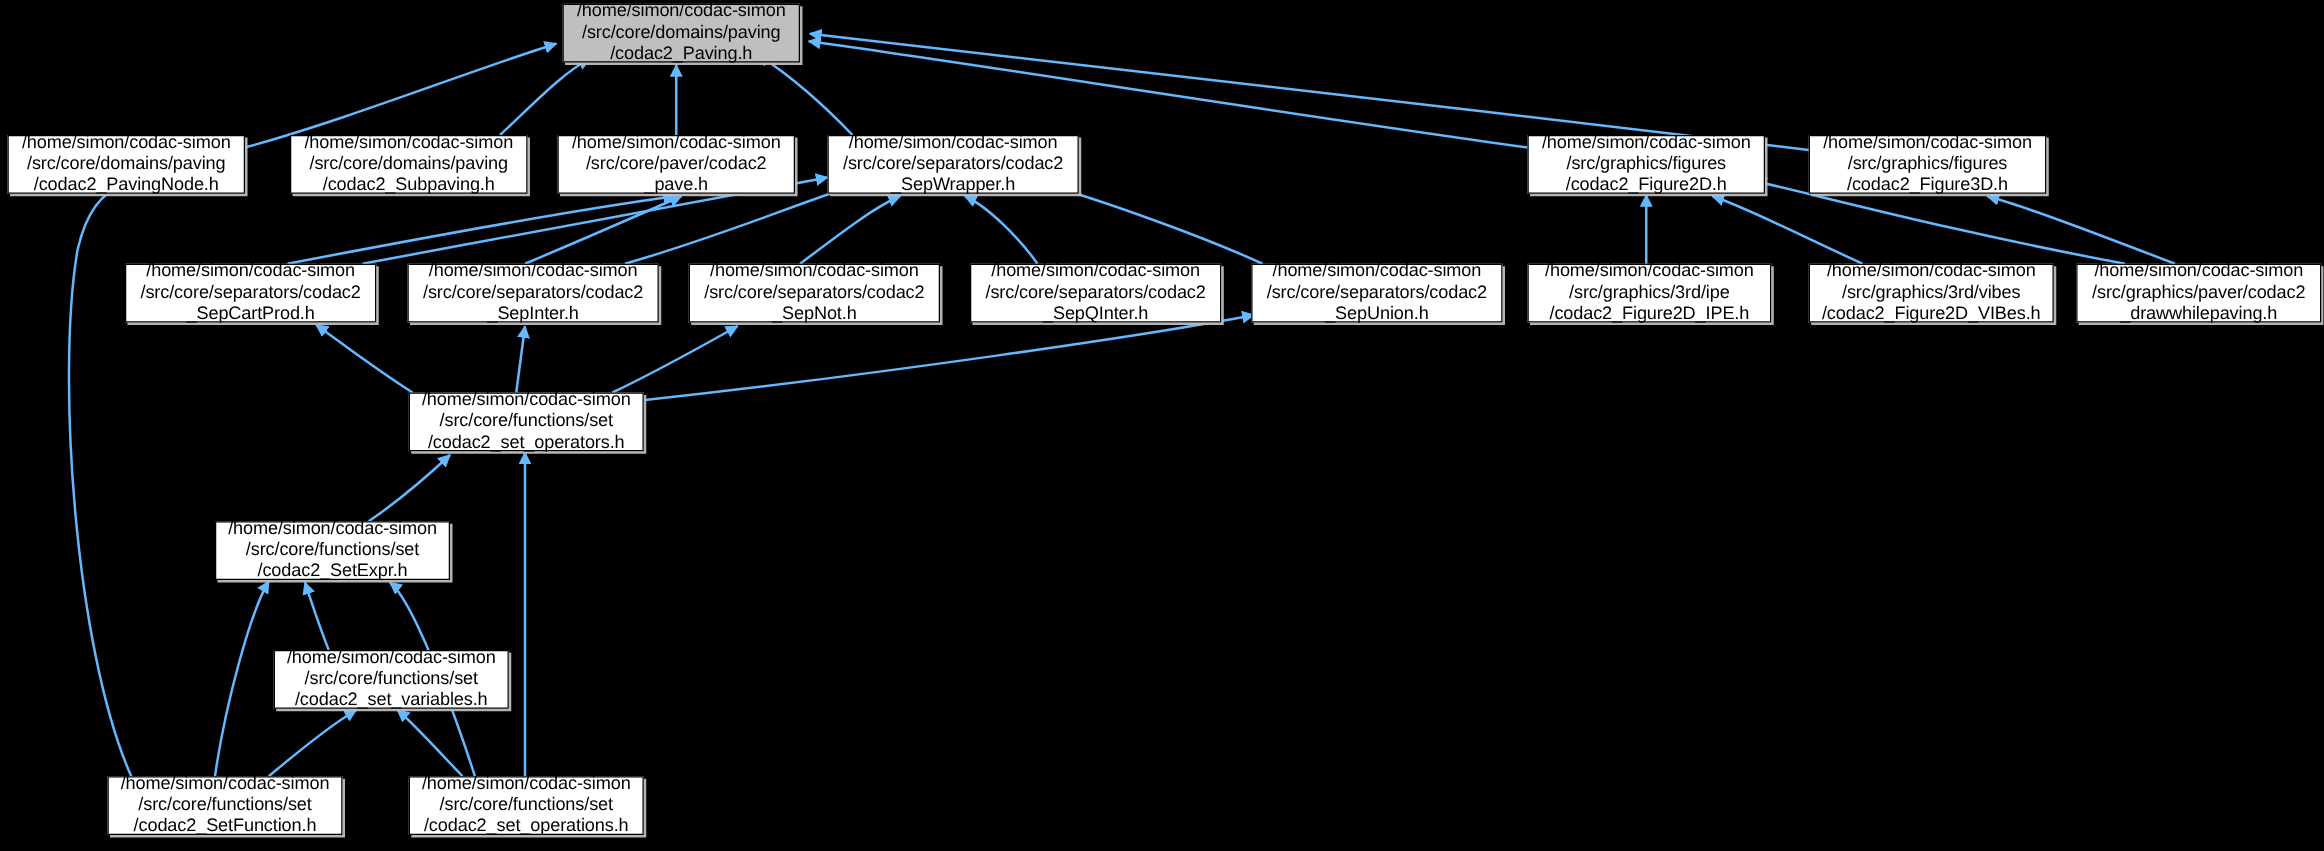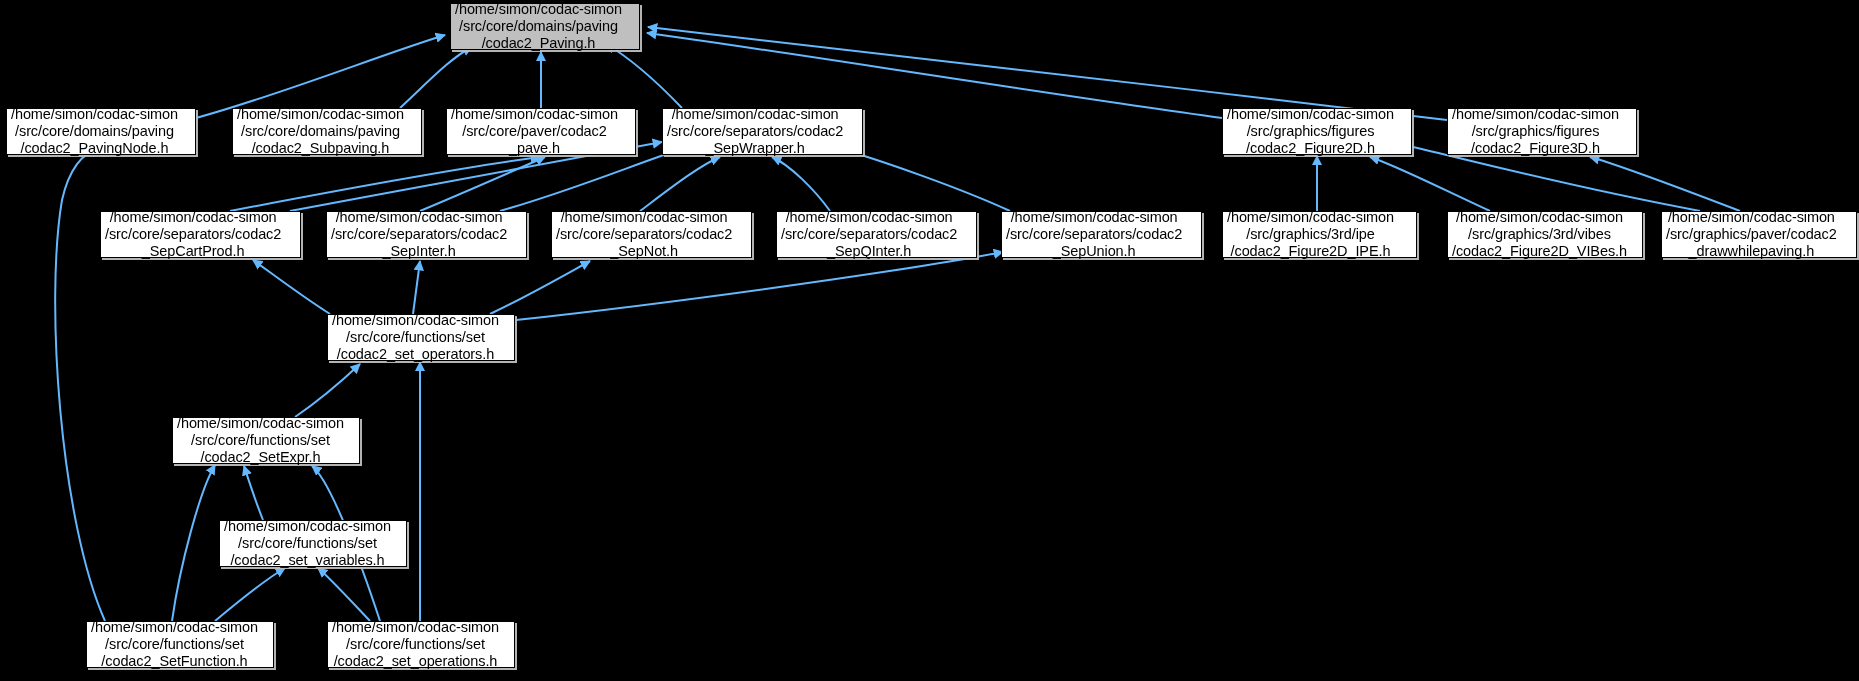--- a/index.html
+++ b/index.html
@@ -24,20 +24,21 @@
     pointer-events: none;
   }
   .node {
     position: absolute;
     box-sizing: border-box;
     border: 1px solid #000000;
     background: #ffffff;
     color: #000000;
     display: flex;
     align-items: center;
+    justify-content: center;
     text-align: center;
     font-size: 14.5px;
     line-height: 17px;
     letter-spacing: -0.1px;
     white-space: pre;
     box-shadow: 2px 2px 0 0 rgba(190,190,190,0.95);
     z-index: 5;
   }
   .node.root {
     background: #bfbfbf;

